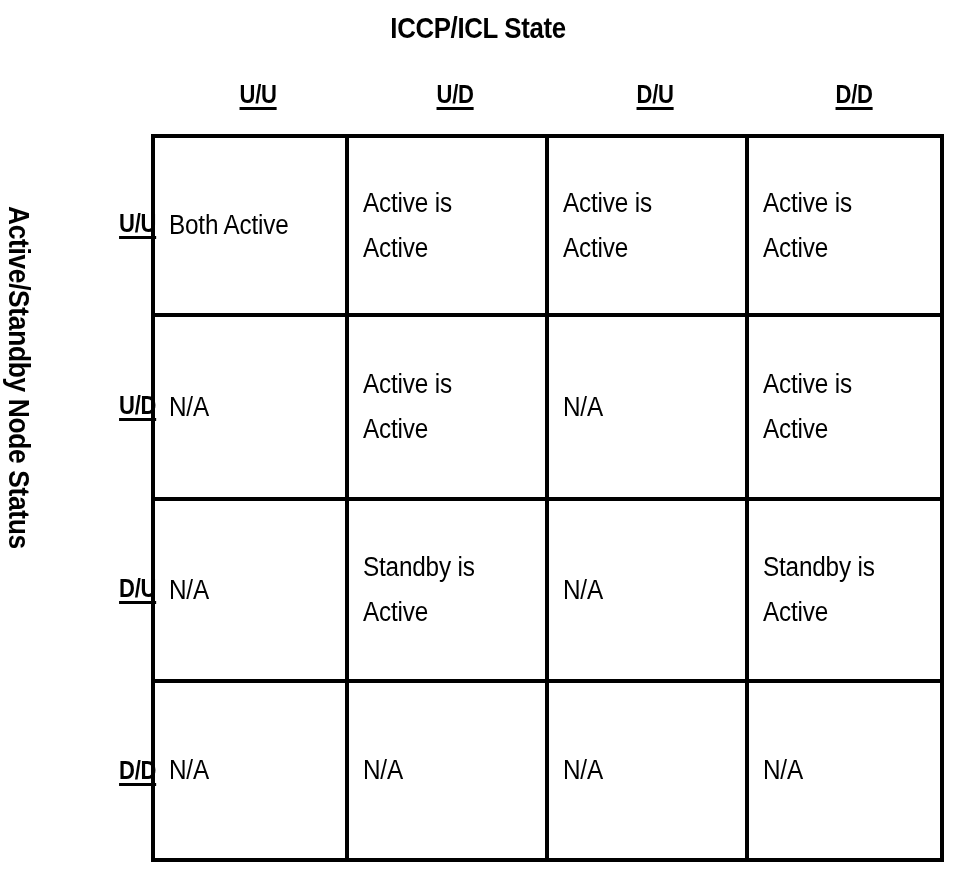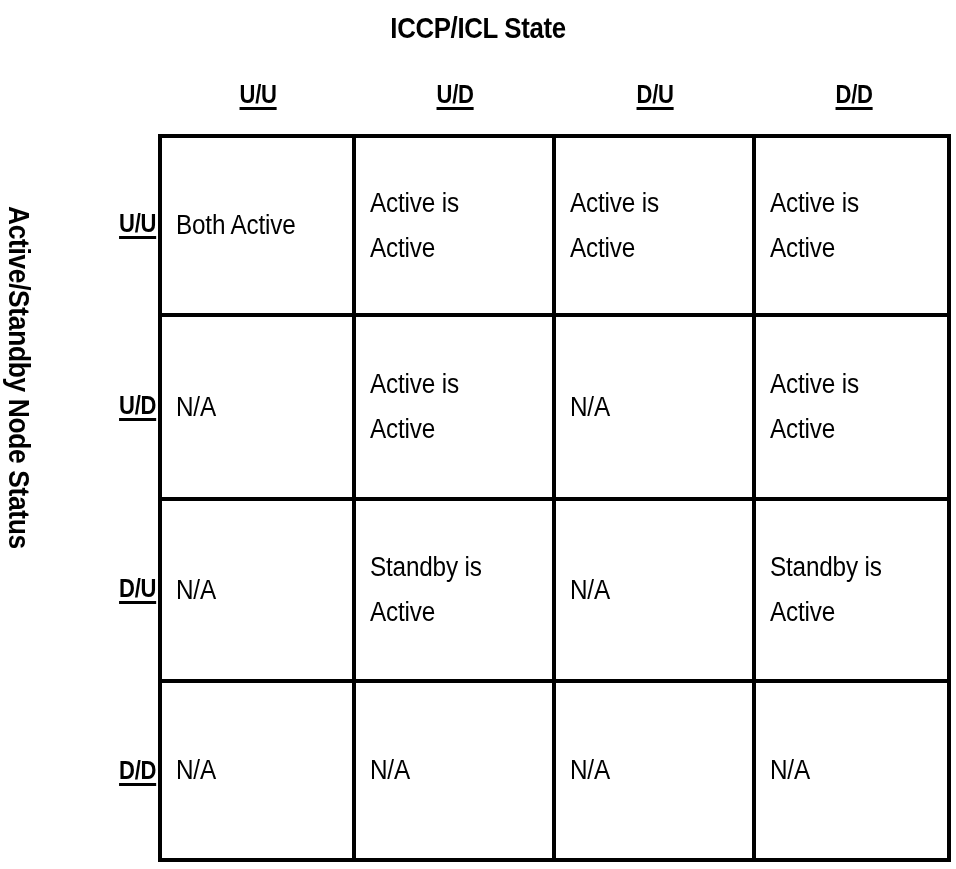--- a/index.html
+++ b/index.html
@@ -113,21 +113,21 @@
     text-decoration-thickness: 3px;
     letter-spacing: -0.3px;
     transform: scaleX(0.88);
     transform-origin: right center;
     white-space: nowrap;
   }
 
   
   #matrix-grid {
     position: absolute;
-    left: 158px;
+    left: 151px;
     top: 134px;
     width: 793px;
     height: 728px;
     border: 4px solid #000000;
     box-sizing: border-box;
     display: grid;
     grid-template-columns: 194px 200px 200px 1fr;
     grid-template-rows: 179px 184px 182px 1fr;
   }
   .grid-cell {

